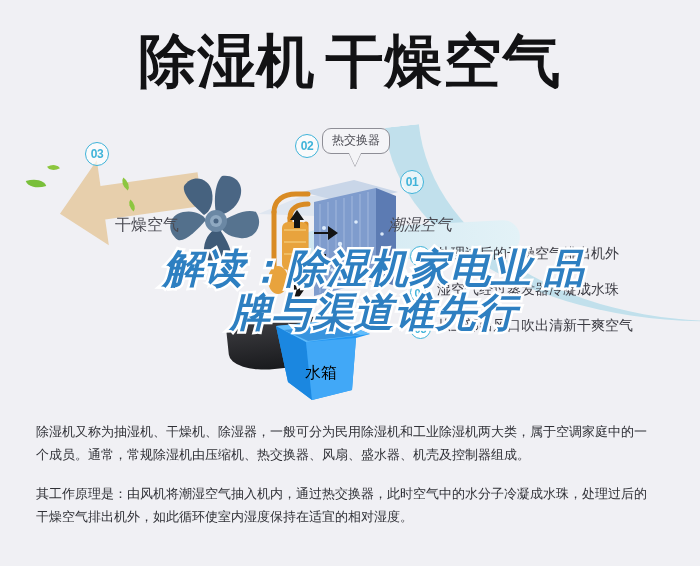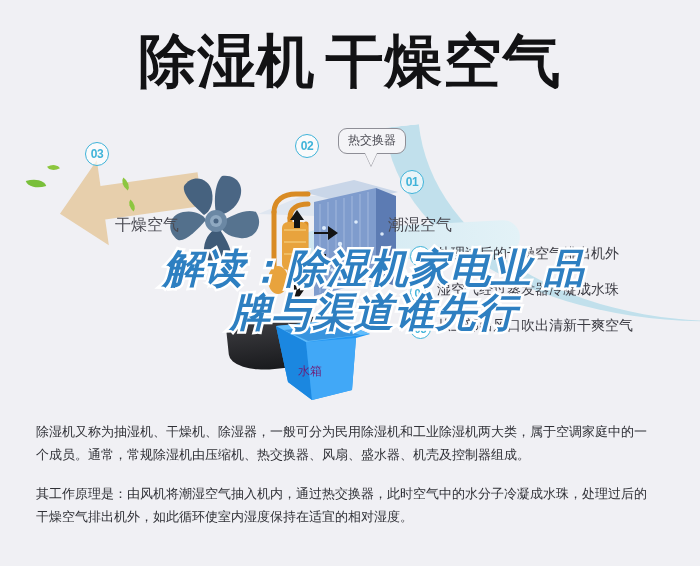--- a/index.html
+++ b/index.html
@@ -83,41 +83,41 @@
     font-size:12px;font-weight:bold;
     display:flex;align-items:center;justify-content:center;
     letter-spacing:-.5px;
   }
   .badge.b03{left:85px;top:22px;}
   .badge.b02{left:295px;top:14px;}
   .badge.b01{left:400px;top:50px;}
 
   .difflabel{position:absolute;font-size:16px;color:#4a4a52;white-space:nowrap;}
   .difflabel.dry{left:115px;top:95px;}
-  .difflabel.humid{left:388px;top:95px;}
+  .difflabel.humid{left:388px;top:95px;font-style:italic;}
 
   
   .callout{
     position:absolute;left:322px;top:8px;
     padding:3px 9px 4px;
     border:1.4px solid #8e8e96;border-radius:9px;
     background:#f4f4f7;color:#4b4b53;
-    font-size:12px;white-space:nowrap;margin-left:16px;
+    font-size:12px;white-space:nowrap;
   }
   .callout .tail{
     position:absolute;left:26px;bottom:-13px;width:0;height:0;
     border-left:6px solid transparent;border-right:6px solid transparent;
     border-top:13px solid #f4f4f7;
     filter:drop-shadow(0 1px 0 #8e8e96);
   }
 
   
   .tankcap{
-    position:absolute;left:298px;top:243px;
-    font-size:12px;color:#701a75;white-space:nowrap;
+    position:absolute;left:305px;top:243px;
+    font-size:16px;color:#000000;white-space:nowrap;
   }
 
   
   .legend{position:absolute;left:410px;top:125px;width:288px;}
   .legend .row{
     display:flex;align-items:flex-start;gap:6px;
     margin-bottom:14px;
     font-size:14px;color:#3a3a42;white-space:nowrap;
   }
   .legend .num{

